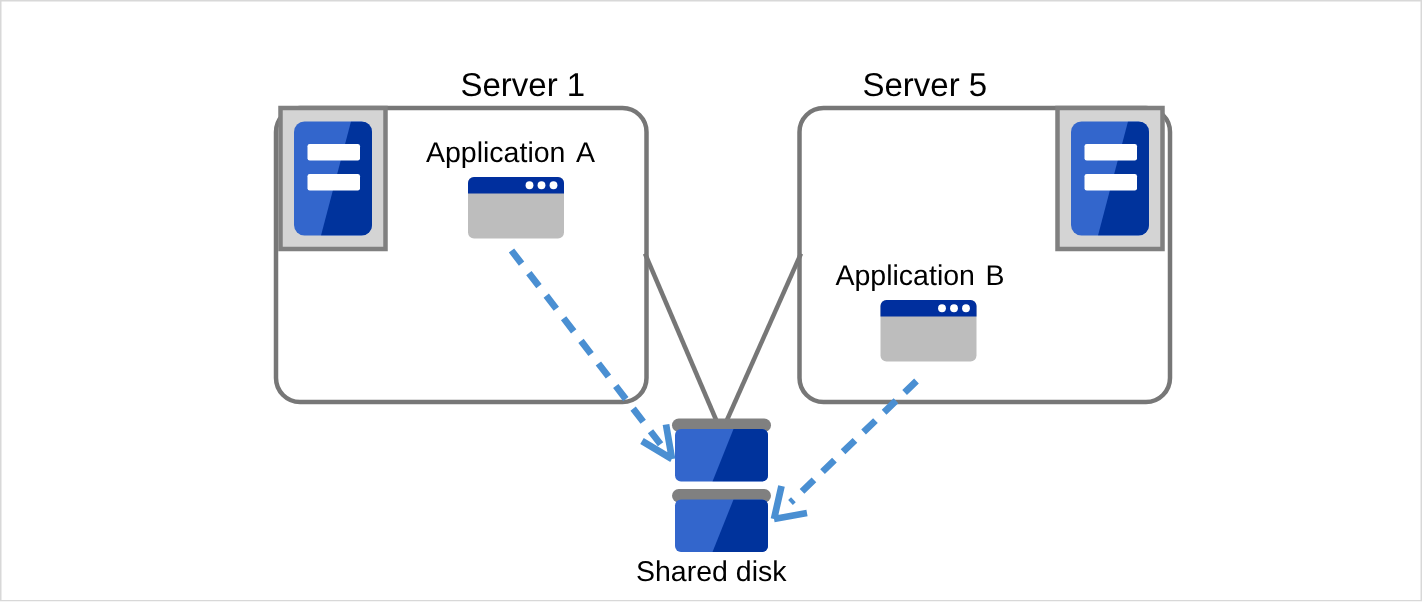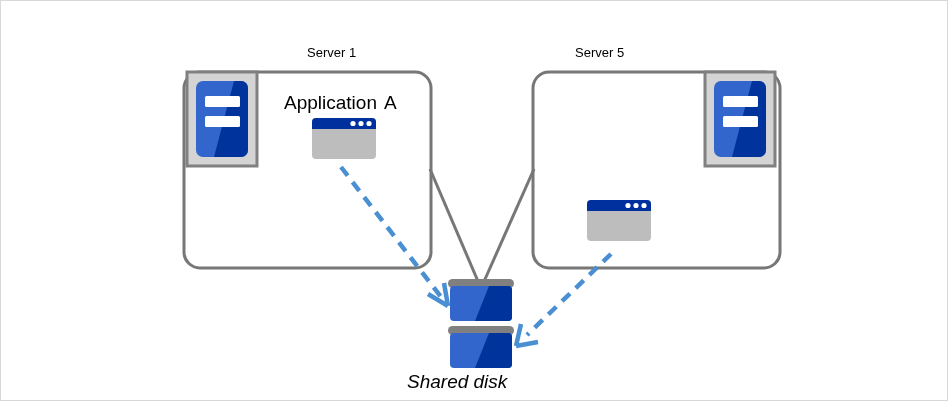--- a/index.html
+++ b/index.html
@@ -26,21 +26,21 @@
     width: 948px;
     height: 401px;
   }
   .lbl {
     position: absolute;
     color: #000000;
     white-space: nowrap;
     line-height: 1;
   }
   .lbl-server {
-    font-size: 13px;
+    font-size: 22px;
   }
   .lbl-app {
     font-size: 19px;
     text-align: center;
   }
   .lbl-disk {
     font-size: 19px;
   }
   .gap {
     display: inline-block;
@@ -145,16 +145,17 @@
     </g>
 
   </svg>
 
   <div class="lbl lbl-server" style="left:306px; top:45px;">Server 1</div>
 
   <div class="lbl lbl-server" style="left:574px; top:45px;">Server 5</div>
 
   <div class="lbl lbl-app" style="left:283px; top:92px;"><span>Application</span><span class="gap"></span><span>A</span></div>
 
+  <div class="lbl lbl-app" style="left:556px; top:174px;"><span>Application</span><span class="gap"></span><span>B</span></div>
 
-  <div class="lbl lbl-disk" style="left:406px; top:371px;font-style:italic;">Shared disk</div>
+  <div class="lbl lbl-disk" style="left:423px; top:371px;">Shared disk</div>
 
 </div>
 
 </body></html>

